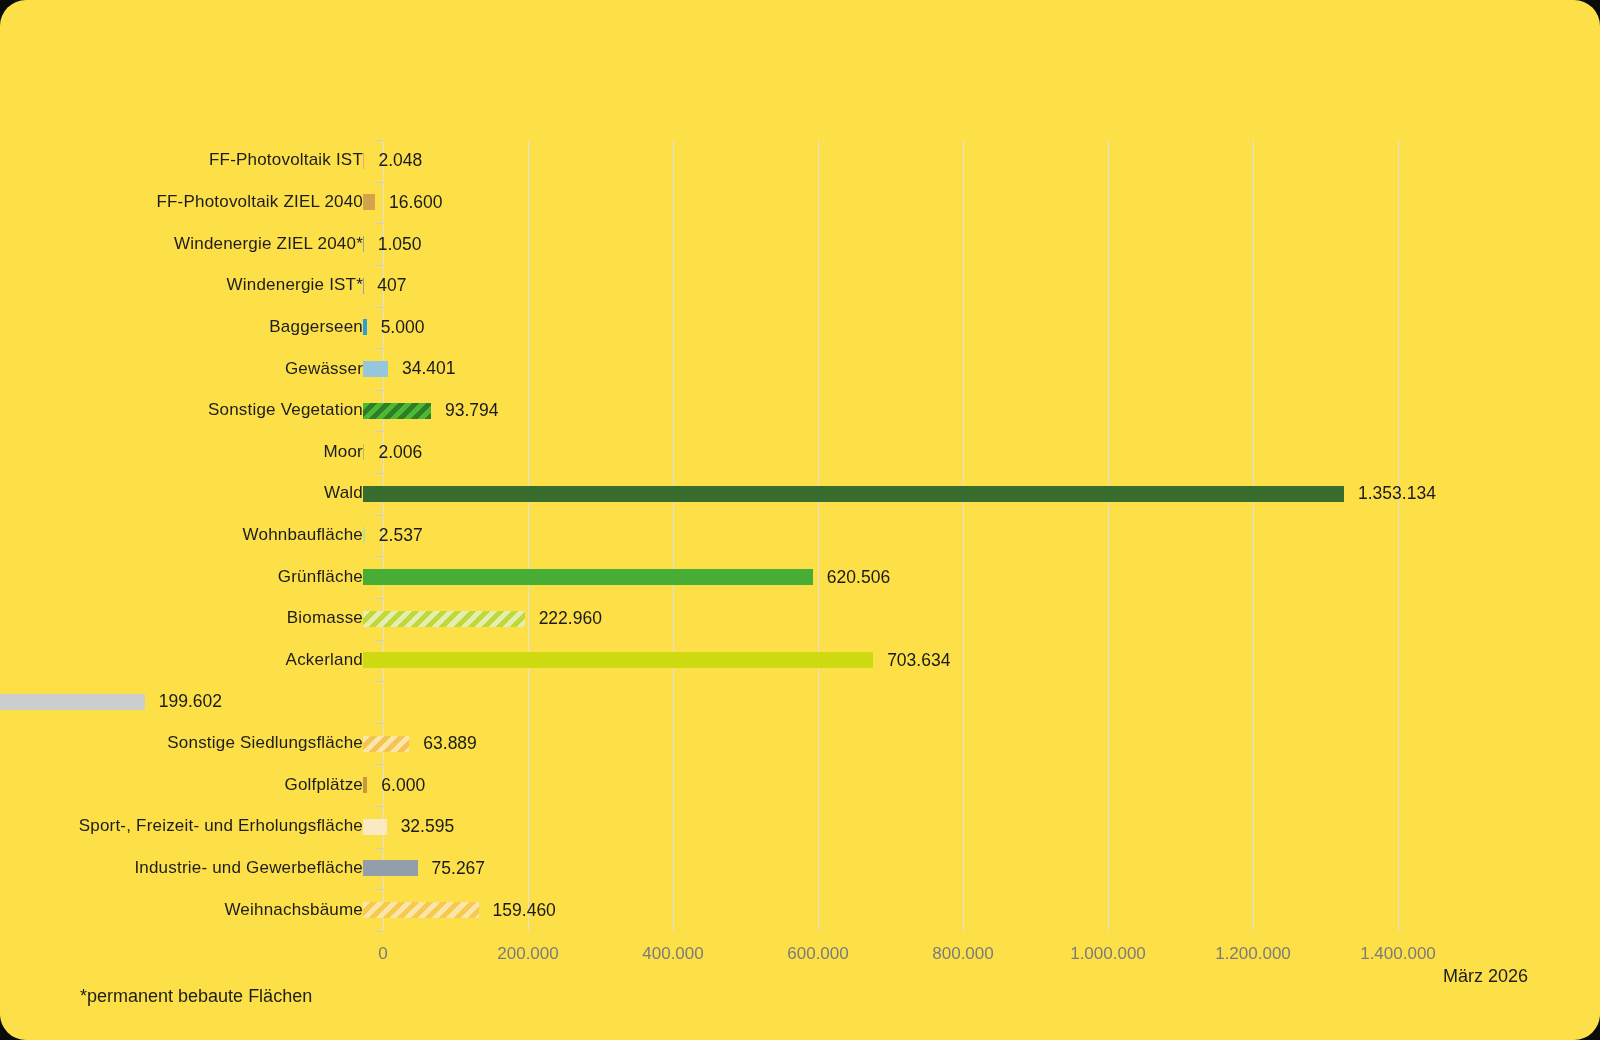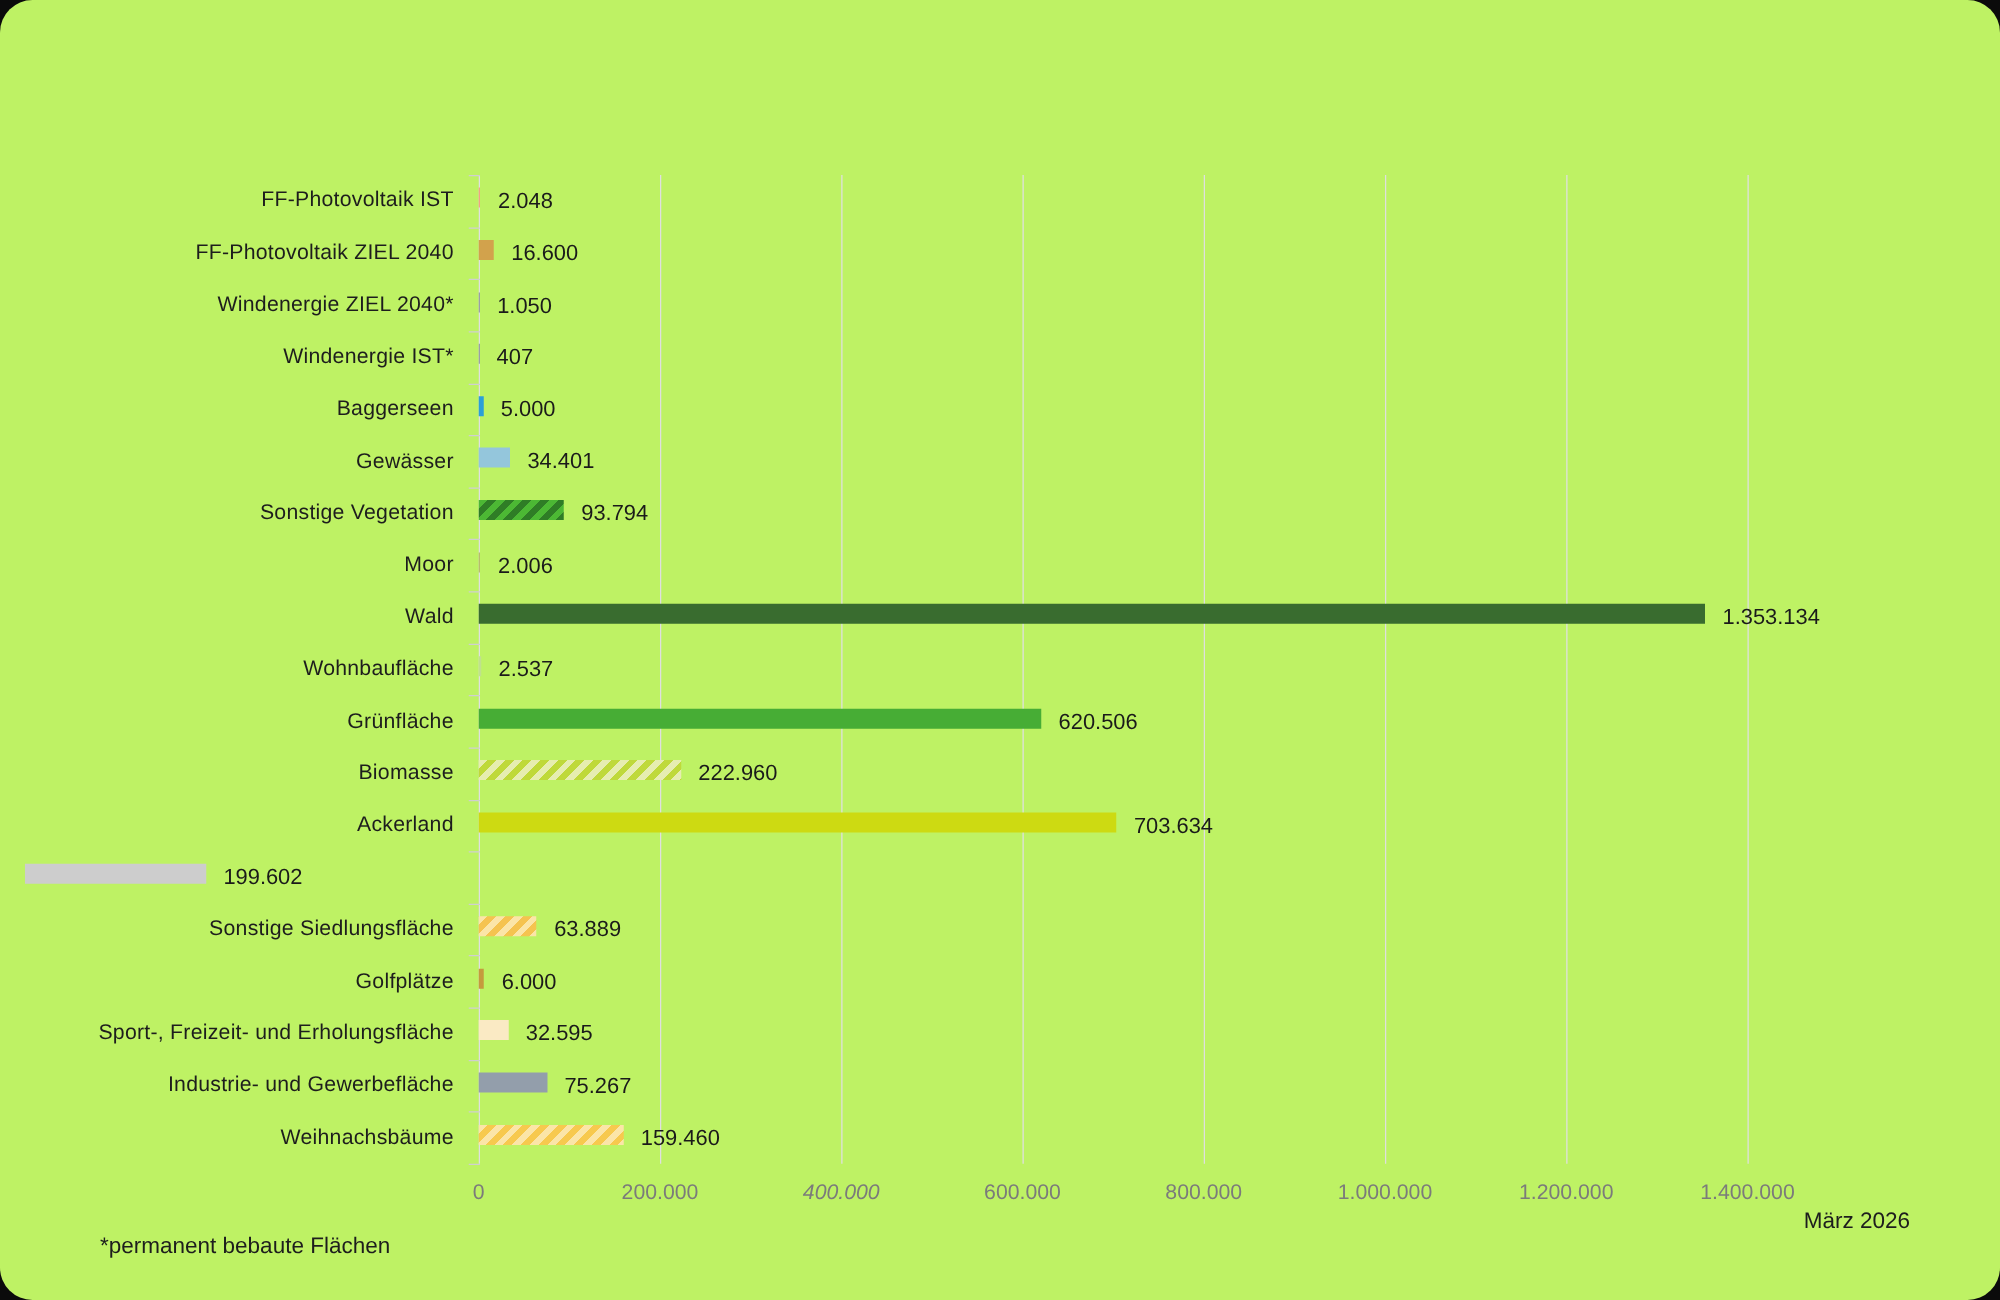--- a/index.html
+++ b/index.html
@@ -1,32 +1,32 @@
 <!DOCTYPE html>
 <html><head>
 <meta charset="utf-8">
 <style>
   html,body { margin:0; padding:0; background:#0b0b0b; }
   body { width:1600px; height:1040px; }
   .card {
     position:relative; width:1600px; height:1040px;
-    background:#bef264; border-radius:26px; overflow:hidden;
+    background:#fde047; border-radius:26px; overflow:hidden;
     font-family:"Liberation Sans", sans-serif;
   }
   .gridlines { position:absolute; left:383px; top:140px; width:1160px; height:791px; }
   .gridline { position:absolute; top:0; bottom:0; width:1px; background:#dfdfdf; }
   .axis-ticks { position:absolute; left:375px; top:140px; width:9px; height:791px; }
   .tick { position:absolute; left:0; width:9px; height:1px; background:#cfcfcf; }
   .rows { position:absolute; left:0; top:140px; width:1560px; }
   .row { display:flex; align-items:center; height:41.63px; }
   .cat-label {
     width:363px; text-align:right; font-size:17px; line-height:1.1;
     color:#1d1d1d; font-weight:500; letter-spacing:0.2px; white-space:nowrap;
   }
-  .track { position:relative; margin-left:20px; width:1160px; display:flex; }
+  .track { position:relative; width:1160px; display:flex; align-items:center; }
   .bar { height:16px; flex:0 0 auto; }
   .value { margin-left:14px; font-size:17.5px; color:#1a1a1a; font-weight:500; white-space:nowrap; }
   .x-labels { position:absolute; left:383px; top:944px; width:1160px; height:26px; }
   .x-label {
     position:absolute; transform:translateX(-50%);
     font-size:17px; color:#7b7b7b; font-weight:500; white-space:nowrap;
   }
   .footnote { position:absolute; left:80px; top:986px; font-size:18px; color:#1d1d1d; font-weight:500; }
   .date { position:absolute; right:72px; top:966px; font-size:18px; color:#1d1d1d; font-weight:500; }
 </style>
@@ -214,21 +214,21 @@
     <div class="cat-label">Weihnachsbäume</div>
     <div class="track">
       <div class="bar" style="width: 9.96625%; background: repeating-linear-gradient(135deg, rgb(251, 229, 168) 0px, rgb(251, 229, 168) 5px, rgb(247, 201, 78) 5px, rgb(247, 201, 78) 10px);"></div>
       <div class="value">159.460</div>
     </div>
   </div>
 </div>
   <div class="x-labels">
       <div class="x-label" style="left: 0%;">0</div>
       <div class="x-label" style="left: 12.5%;">200.000</div>
-      <div class="x-label" style="left: 25%; font-style: italic;">400.000</div>
+      <div class="x-label" style="left: 25%;">400.000</div>
       <div class="x-label" style="left: 37.5%;">600.000</div>
       <div class="x-label" style="left: 50%;">800.000</div>
       <div class="x-label" style="left: 62.5%;">1.000.000</div>
       <div class="x-label" style="left: 75%;">1.200.000</div>
       <div class="x-label" style="left: 87.5%;">1.400.000</div>
     </div>
   <div class="footnote">*permanent bebaute Flächen</div>
   <div class="date">März 2026</div>
 </div>
 

